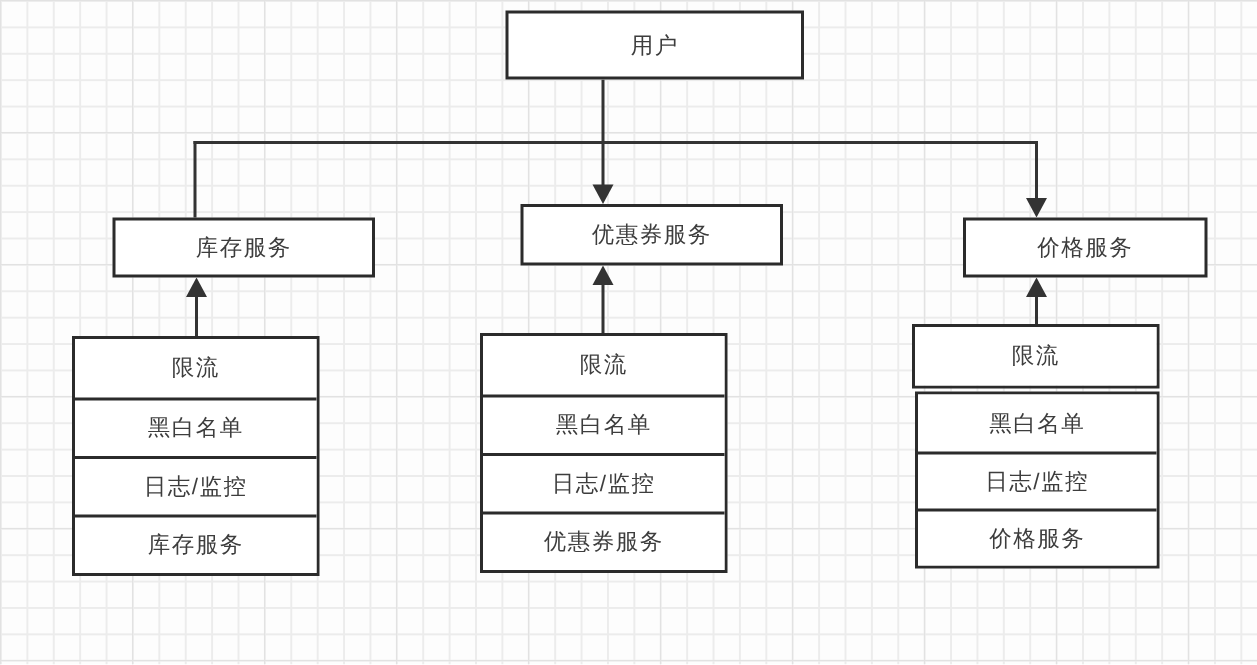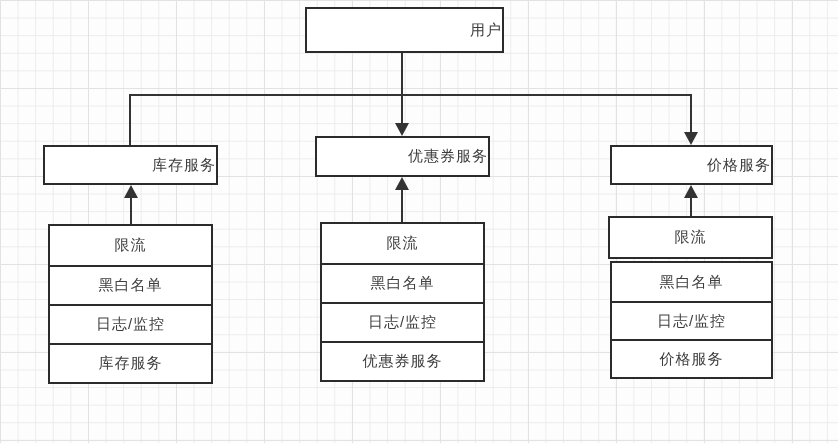--- a/index.html
+++ b/index.html
@@ -15,22 +15,22 @@
     background-image:
       linear-gradient(to right, var(--grid-major) 1px, transparent 1px),
       linear-gradient(to bottom, var(--grid-major) 1px, transparent 1px),
       linear-gradient(to right, var(--grid-minor) 1px, transparent 1px),
       linear-gradient(to bottom, var(--grid-minor) 1px, transparent 1px);
     background-size:88px 88px,88px 88px,17.6px 17.6px,17.6px 17.6px;
   }
   .node{
     position:absolute; box-sizing:border-box;
     border:2px solid var(--box-border); background:var(--box-bg);
-    display:flex; align-items:center; justify-content:flex-end;
-    font-size:15px; color:var(--text); letter-spacing:1px;
+    display:flex; align-items:center; justify-content:center;
+    font-size:15px; color:var(--text); letter-spacing:1px;margin-left:32px;
   }
   .stack{
     position:absolute; box-sizing:border-box;
     border:2px solid var(--box-border); background:var(--box-bg);
   }
   .cell{
     box-sizing:border-box; height:39px;
     display:flex; align-items:center; justify-content:center;
     font-size:15px; color:var(--text); letter-spacing:1px;
     background:var(--box-bg);

